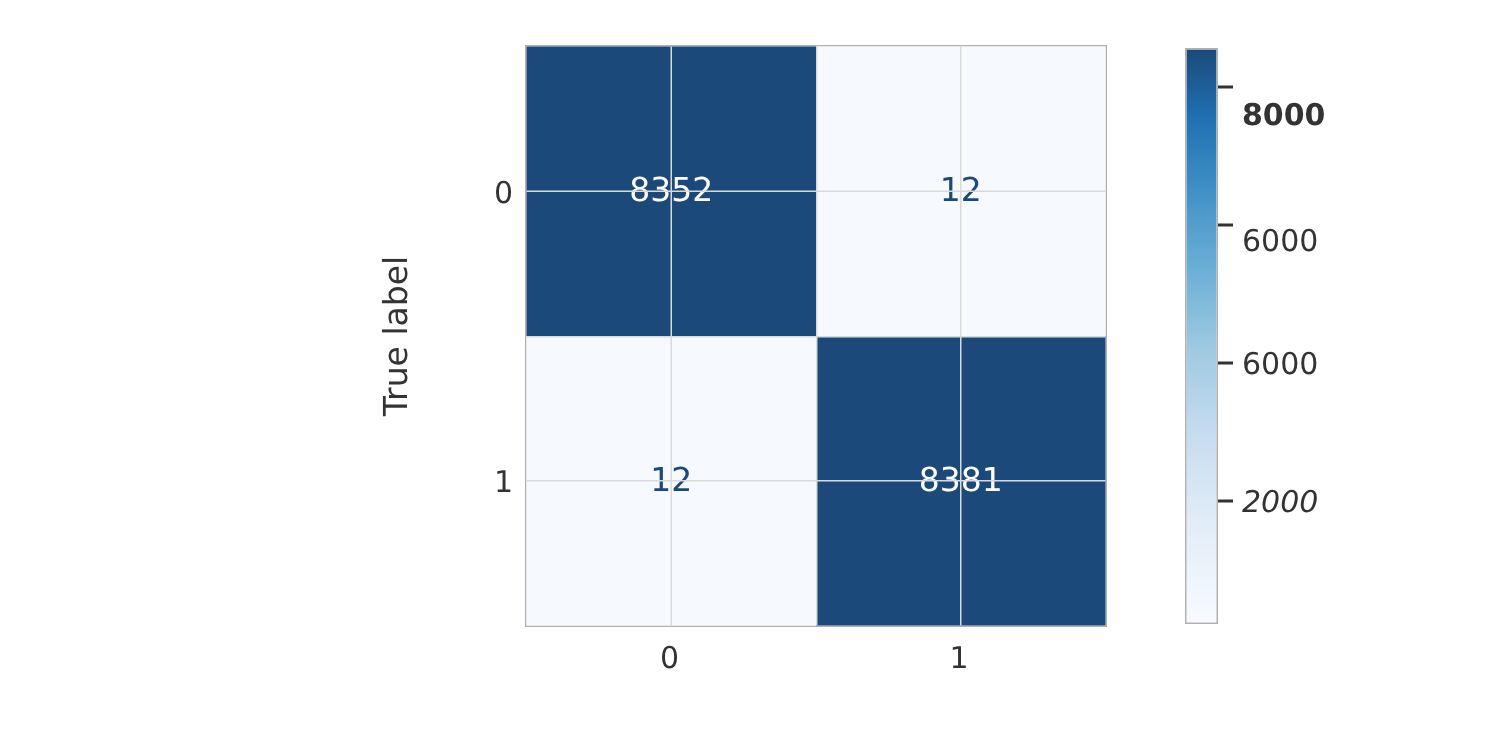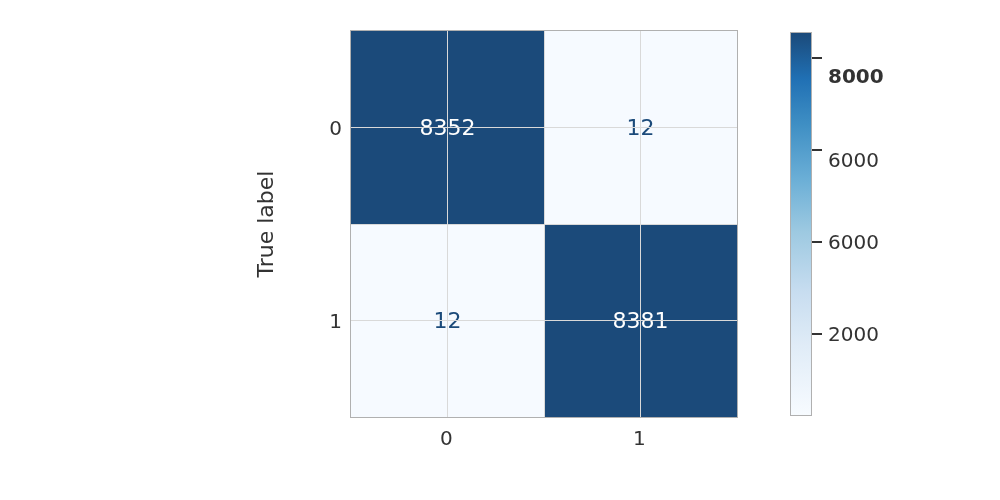--- a/index.html
+++ b/index.html
@@ -110,21 +110,21 @@
     position: absolute;
     left: 828px;
     font-size: 20px;
     color: #333;
     transform: translateY(-50%);
   }
   
   .ct8000 { top:  57px; }  .cl8000 { top:  76px; font-weight: bold; }
   .ct6000 { top: 149px; }  .cl6000 { top: 160px; text-align: center; }
   .ct4000 { top: 241px; }  .cl4000 { top: 242px; }
-  .ct2000 { top: 333px; }  .cl2000 { top: 334px; }
+  .ct2000 { top: 333px; }  .cl2000 { top: 334px; font-style: italic; }
 </style>
 </head>
 <body>
 
 <div class="stage">
 
   <div class="ylabel">True label</div>
 
   <div class="ytick yt0">0</div>
   <div class="ytick yt1">1</div>

